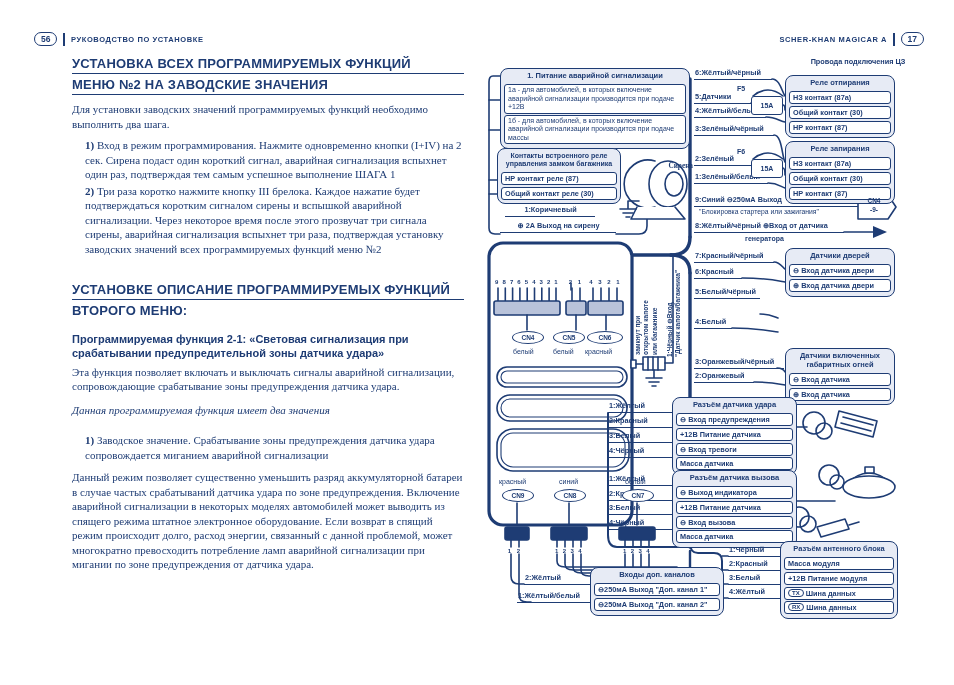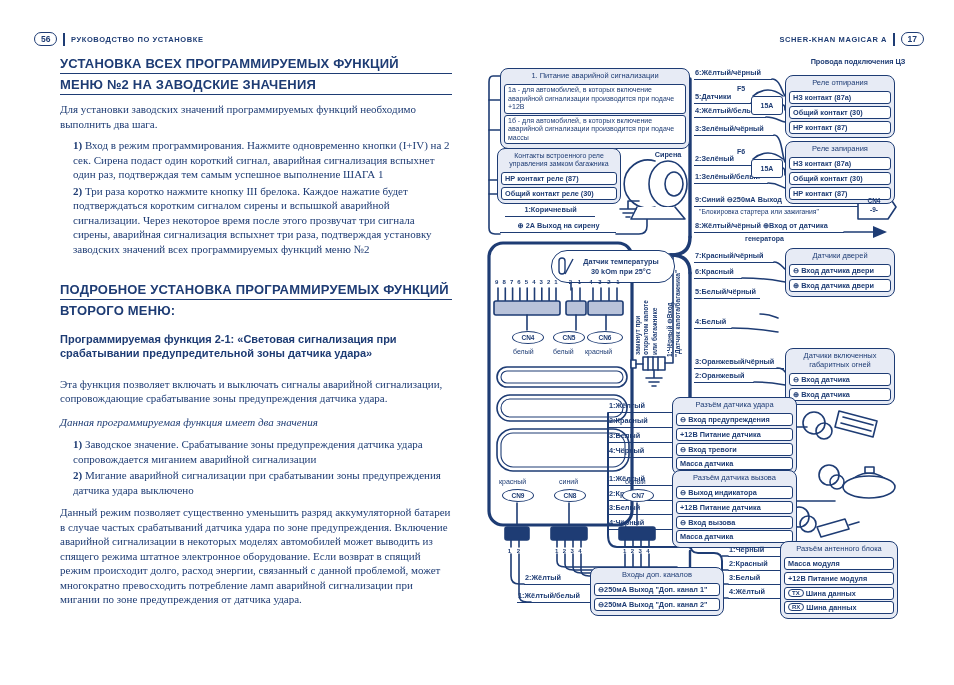--- a/index.html
+++ b/index.html
@@ -6,33 +6,33 @@
   body{width:954px;height:685px;position:relative;background:#ffffff;
        font-family:"Liberation Sans",sans-serif;color:#1e3c74;overflow:hidden;}
   .abs{position:absolute;}
   
   .badge{border:1.6px solid #1e3c74;border-radius:8px;font:bold 8.5px "Liberation Sans",sans-serif;
          color:#1e3c74;padding:1px 6px;background:#fff;}
   .hdr-small{font:bold 7.5px "Liberation Sans",sans-serif;letter-spacing:.6px;color:#1e3c74;}
   .vbar{width:1.5px;background:#1e3c74;height:13px;margin:0 6px;}
   .hdrrow{display:flex;align-items:center;}
   
-  .col{position:absolute;left:60px;top:56px;width:392px;}
+  .col{position:absolute;left:72px;top:56px;width:392px;}
   .hbig{font:bold 13px "Liberation Sans",sans-serif;letter-spacing:.2px;color:#1e3c74;}
   .hline{display:block;border-bottom:1.8px solid #1e3c74;padding-bottom:2px;margin-bottom:3px;}
   .hline-no{display:block;padding-bottom:2px;}
   .btxt{font-family:"Liberation Serif",serif;font-size:11px;line-height:1.32;color:#1e3c74;}
   .li{padding-left:13px;margin-bottom:2px;}
   .num{font-weight:bold;font-family:"Liberation Serif",serif;}
   .hsub{font:bold 11px "Liberation Sans",sans-serif;line-height:1.3;color:#1e3c74;}
   
   #diagram{position:absolute;left:487px;top:55px;width:462px;height:585px;}
   .dbox{position:absolute;background:#e7ebf5;border:1.6px solid #1e3c74;border-radius:8px;
         padding:2px;box-sizing:border-box;z-index:2;}
-  .dhd{color:#1e3c74;font-weight:normal;font-size:7.5px;text-align:center;line-height:1.18;padding:1px 1px 2px;}
+  .dhd{color:#1e3c74;font-weight:bold;font-size:7.5px;text-align:center;line-height:1.18;padding:1px 1px 2px;}
   .dsub{color:#1e3c74;font-weight:bold;font-size:6.3px;text-align:center;line-height:1.1;margin-top:-2px;padding-bottom:1px;}
   .drow{background:#fff;border:1.2px solid #1e3c74;border-radius:3px;margin:1.5px 1px;
         padding:1px 3px;font-size:7.3px;color:#1e3c74;white-space:nowrap;line-height:1.25;font-weight:bold;}
   .drow.wrap{white-space:normal;font-weight:normal;font-size:7px;line-height:1.2;}
   .wl{position:absolute;font:bold 7.3px "Liberation Sans",sans-serif;color:#1e3c74;
       border-bottom:1.6px solid #1e3c74;line-height:1.5;white-space:nowrap;z-index:2;padding-left:1px;box-sizing:border-box;}
   .tlab{position:absolute;font:bold 7.3px "Liberation Sans",sans-serif;color:#1e3c74;white-space:nowrap;z-index:2;}
   .clab{position:absolute;font:7px "Liberation Sans",sans-serif;color:#1e3c74;white-space:nowrap;z-index:2;}
   .cn{position:absolute;border:1.3px solid #1e3c74;border-radius:50%;background:#fff;
       font:bold 6.5px "Liberation Sans",sans-serif;color:#1e3c74;text-align:center;padding:2px 0;z-index:3;}
@@ -69,34 +69,30 @@
   <div class="btxt li" style="margin-top:7px;">
     <span class="num">1)</span>
     <span>Вход в режим программирования. Нажмите одновременно кнопки (I+IV) на 2 сек. Сирена подаст один короткий сигнал, аварийная сигнализация вспыхнет один раз, подтверждая тем самым успешное выполнение ШАГА 1</span>
   </div>
   <div class="btxt li">
     <span class="num">2)</span>
     <span>Три раза коротко нажмите кнопку III брелока. Каждое нажатие будет подтверждаться коротким сигналом сирены и вспышкой аварийной сигнализации. Через некоторое время после этого прозвучат три сигнала сирены, аварийная сигнализация вспыхнет три раза, подтверждая установку заводских значений всех программируемых функций меню №2</span>
   </div>
 
   <div class="hbig" style="margin-top:26px;">
-    <span class="hline">ПОДРОБНОЕ УСТАНОВКА ПРОГРАММИРУЕМЫХ ФУНКЦИЙ</span>
+    <span class="hline">УСТАНОВКЕ ОПИСАНИЕ ПРОГРАММИРУЕМЫХ ФУНКЦИЙ</span>
     <span class="hline-no">ВТОРОГО МЕНЮ:</span>
   </div>
 
   <div class="hsub" style="margin-top:12px;">Программируемая функция 2-1: «Световая сигнализация при срабатывании предупредительной зоны датчика удара»</div>
-  <div class="btxt" style="margin-top:16px;">Эта функция позволяет включать и выключать сигналы аварийной сигнализации, сопровождающие срабатывание зоны предупреждения датчика удара.</div>
+  <div class="btxt" style="margin-top:4px;">Эта функция позволяет включать и выключать сигналы аварийной сигнализации, сопровождающие срабатывание зоны предупреждения датчика удара.</div>
   <div class="btxt" style="margin-top:9px;font-style:italic;">Данная программируемая функция имеет два значения</div>
-  <div class="btxt li" style="margin-top:8px;">
+  <div class="btxt li" style="margin-top:16px;">
     <span class="num">1)</span>
     <span>Заводское значение. Срабатывание зоны предупреждения датчика удара сопровождается миганием аварийной сигнализации</span>
-  </div>
-  <div class="btxt li">
-    <span class="num">2)</span>
-    <span>Мигание аварийной сигнализации при срабатывании зоны предупреждения датчика удара выключено</span>
   </div>
   <div class="btxt" style="margin-top:8px;">Данный режим позволяет существенно уменьшить разряд аккумуляторной батареи в случае частых срабатываний датчика удара по зоне предупреждения. Включение аварийной сигнализации в некоторых моделях автомобилей может выводить из спящего режима штатное электронное оборудование. Если возврат в спящий режим происходит долго, расход энергии, связанный с данной проблемой, может многократно превосходить потребление ламп аварийной сигнализации при мигании по зоне предупреждения от датчика удара.</div>
 </div>
 
 <div class="abs hdrrow" style="right:30px;top:32px;">
   <span class="hdr-small">SCHER-KHAN MAGICAR A</span>
   <span class="vbar"></span>
   <span class="badge">17</span>
 </div>
 
@@ -224,34 +220,22 @@
   </div>
 
   <div class="dbox" style="left:10px;top:93px;width:124px;">
     <div class="dhd" style="font-size:7px;">Контакты встроенного реле управления замком багажника</div>
     <div class="drow">НР контакт реле (87)</div>
     <div class="drow">Общий контакт реле (30)</div>
   </div>
 
   <div class="wl" style="left:18px;top:150px;width:90px;text-align:center;">1:Коричневый</div>
   <div class="wl" style="left:13px;top:166px;width:116px;text-align:center;">⊕ 2А Выход на сирену</div>
-  <div class="tlab" style="left:156px;top:95px;width:50px;text-align:center;">Сирена</div>
-
-  <div class="dpill" style="left:64px;top:195px;width:124px;height:33px;">
-    <svg width="18" height="22" viewBox="0 0 18 22">
-      <g stroke="#1e3c74" fill="none" stroke-width="1.4">
-        <rect x="3" y="2" width="6" height="16" rx="3"></rect>
-          <path d="M9,18 L17,3"></path>
-      </g>
-    </svg>
-    <div class="pilltxt">
-      <div>Датчик температуры</div>
-      <div>30 kOm при 25°C</div>
-    </div>
-  </div>
+  <div class="tlab" style="left:156px;top:106px;width:50px;text-align:right;font-family:Liberation Serif, serif;">Сирена</div>
+
 
   <div class="pins" style="left:5px;top:224px;width:70px;letter-spacing:1.2px;">9 8 7 6 5 4 3 2 1</div>
   <div class="pins" style="left:79px;top:224px;width:20px;">2 1</div>
   <div class="pins" style="left:101px;top:224px;width:35px;">4 3 2 1</div>
   <div class="cn" style="left:25px;top:276px;width:30px;">CN4</div>
   <div class="cn" style="left:66px;top:276px;width:30px;">CN5</div>
   <div class="cn" style="left:100px;top:276px;width:34px;">CN6</div>
   <div class="clab" style="left:26px;top:293px;">белый</div>
   <div class="clab" style="left:66px;top:293px;">белый</div>
   <div class="clab" style="left:98px;top:293px;">красный</div>

